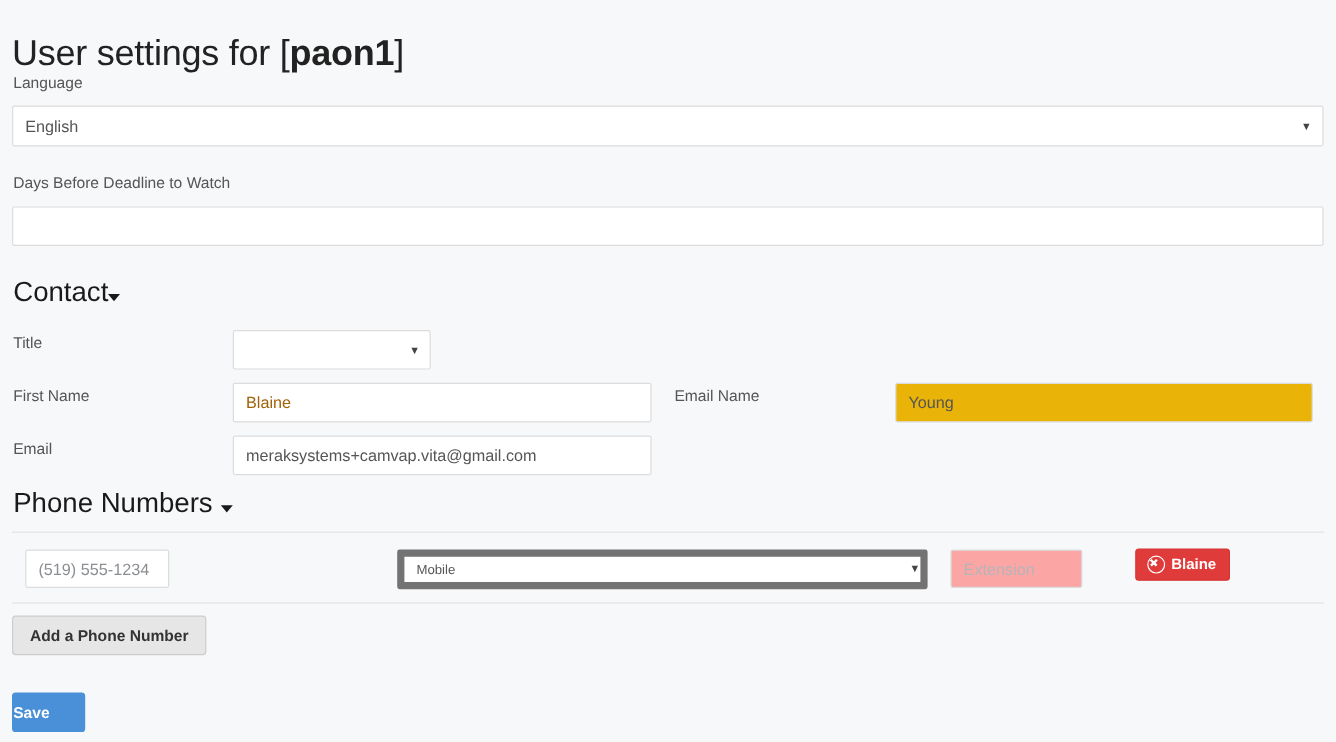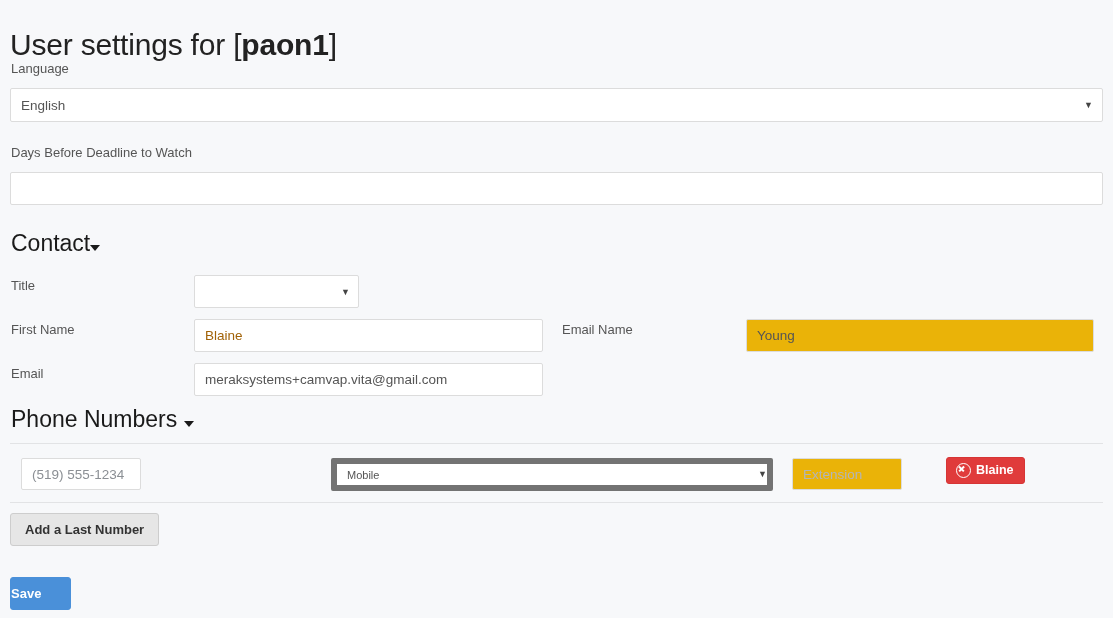--- a/index.html
+++ b/index.html
@@ -240,21 +240,21 @@
   }
   .caret-phonetype { left: 758px; top: 470px; }
 
   .inp-extension {
     position: absolute;
     left: 792px;
     top: 458px;
     width: 110px;
     height: 32px;
     box-sizing: border-box;
-    background: #eab308;
+    background: #fca5a5;
     border: 1px solid #dcdcdc;
     border-radius: 2px;
     font-family: "Liberation Sans", sans-serif;
     font-size: 13.5px;
     color: #555555;
     padding: 0 10px;
   }
   .inp-extension::placeholder { color: #b3b5b8; opacity: 1; }
 
   .btn-delete {
@@ -377,17 +377,17 @@
   <span class="sel-caret caret-phonetype">▼</span>
   <input class="inp-extension" type="text" placeholder="Extension" style="">
 
   <button class="btn-delete">
     <span class="icon-times-circle"></span>
     <span>Blaine</span>
   </button>
 
   <div class="divider divider-bottom"></div>
 
-  <button class="btn-add-phone">Add a Last Number</button>
+  <button class="btn-add-phone">Add a Phone Number</button>
 
   <button class="btn-save">Save</button>
 
 </div>
 
 </body></html>

